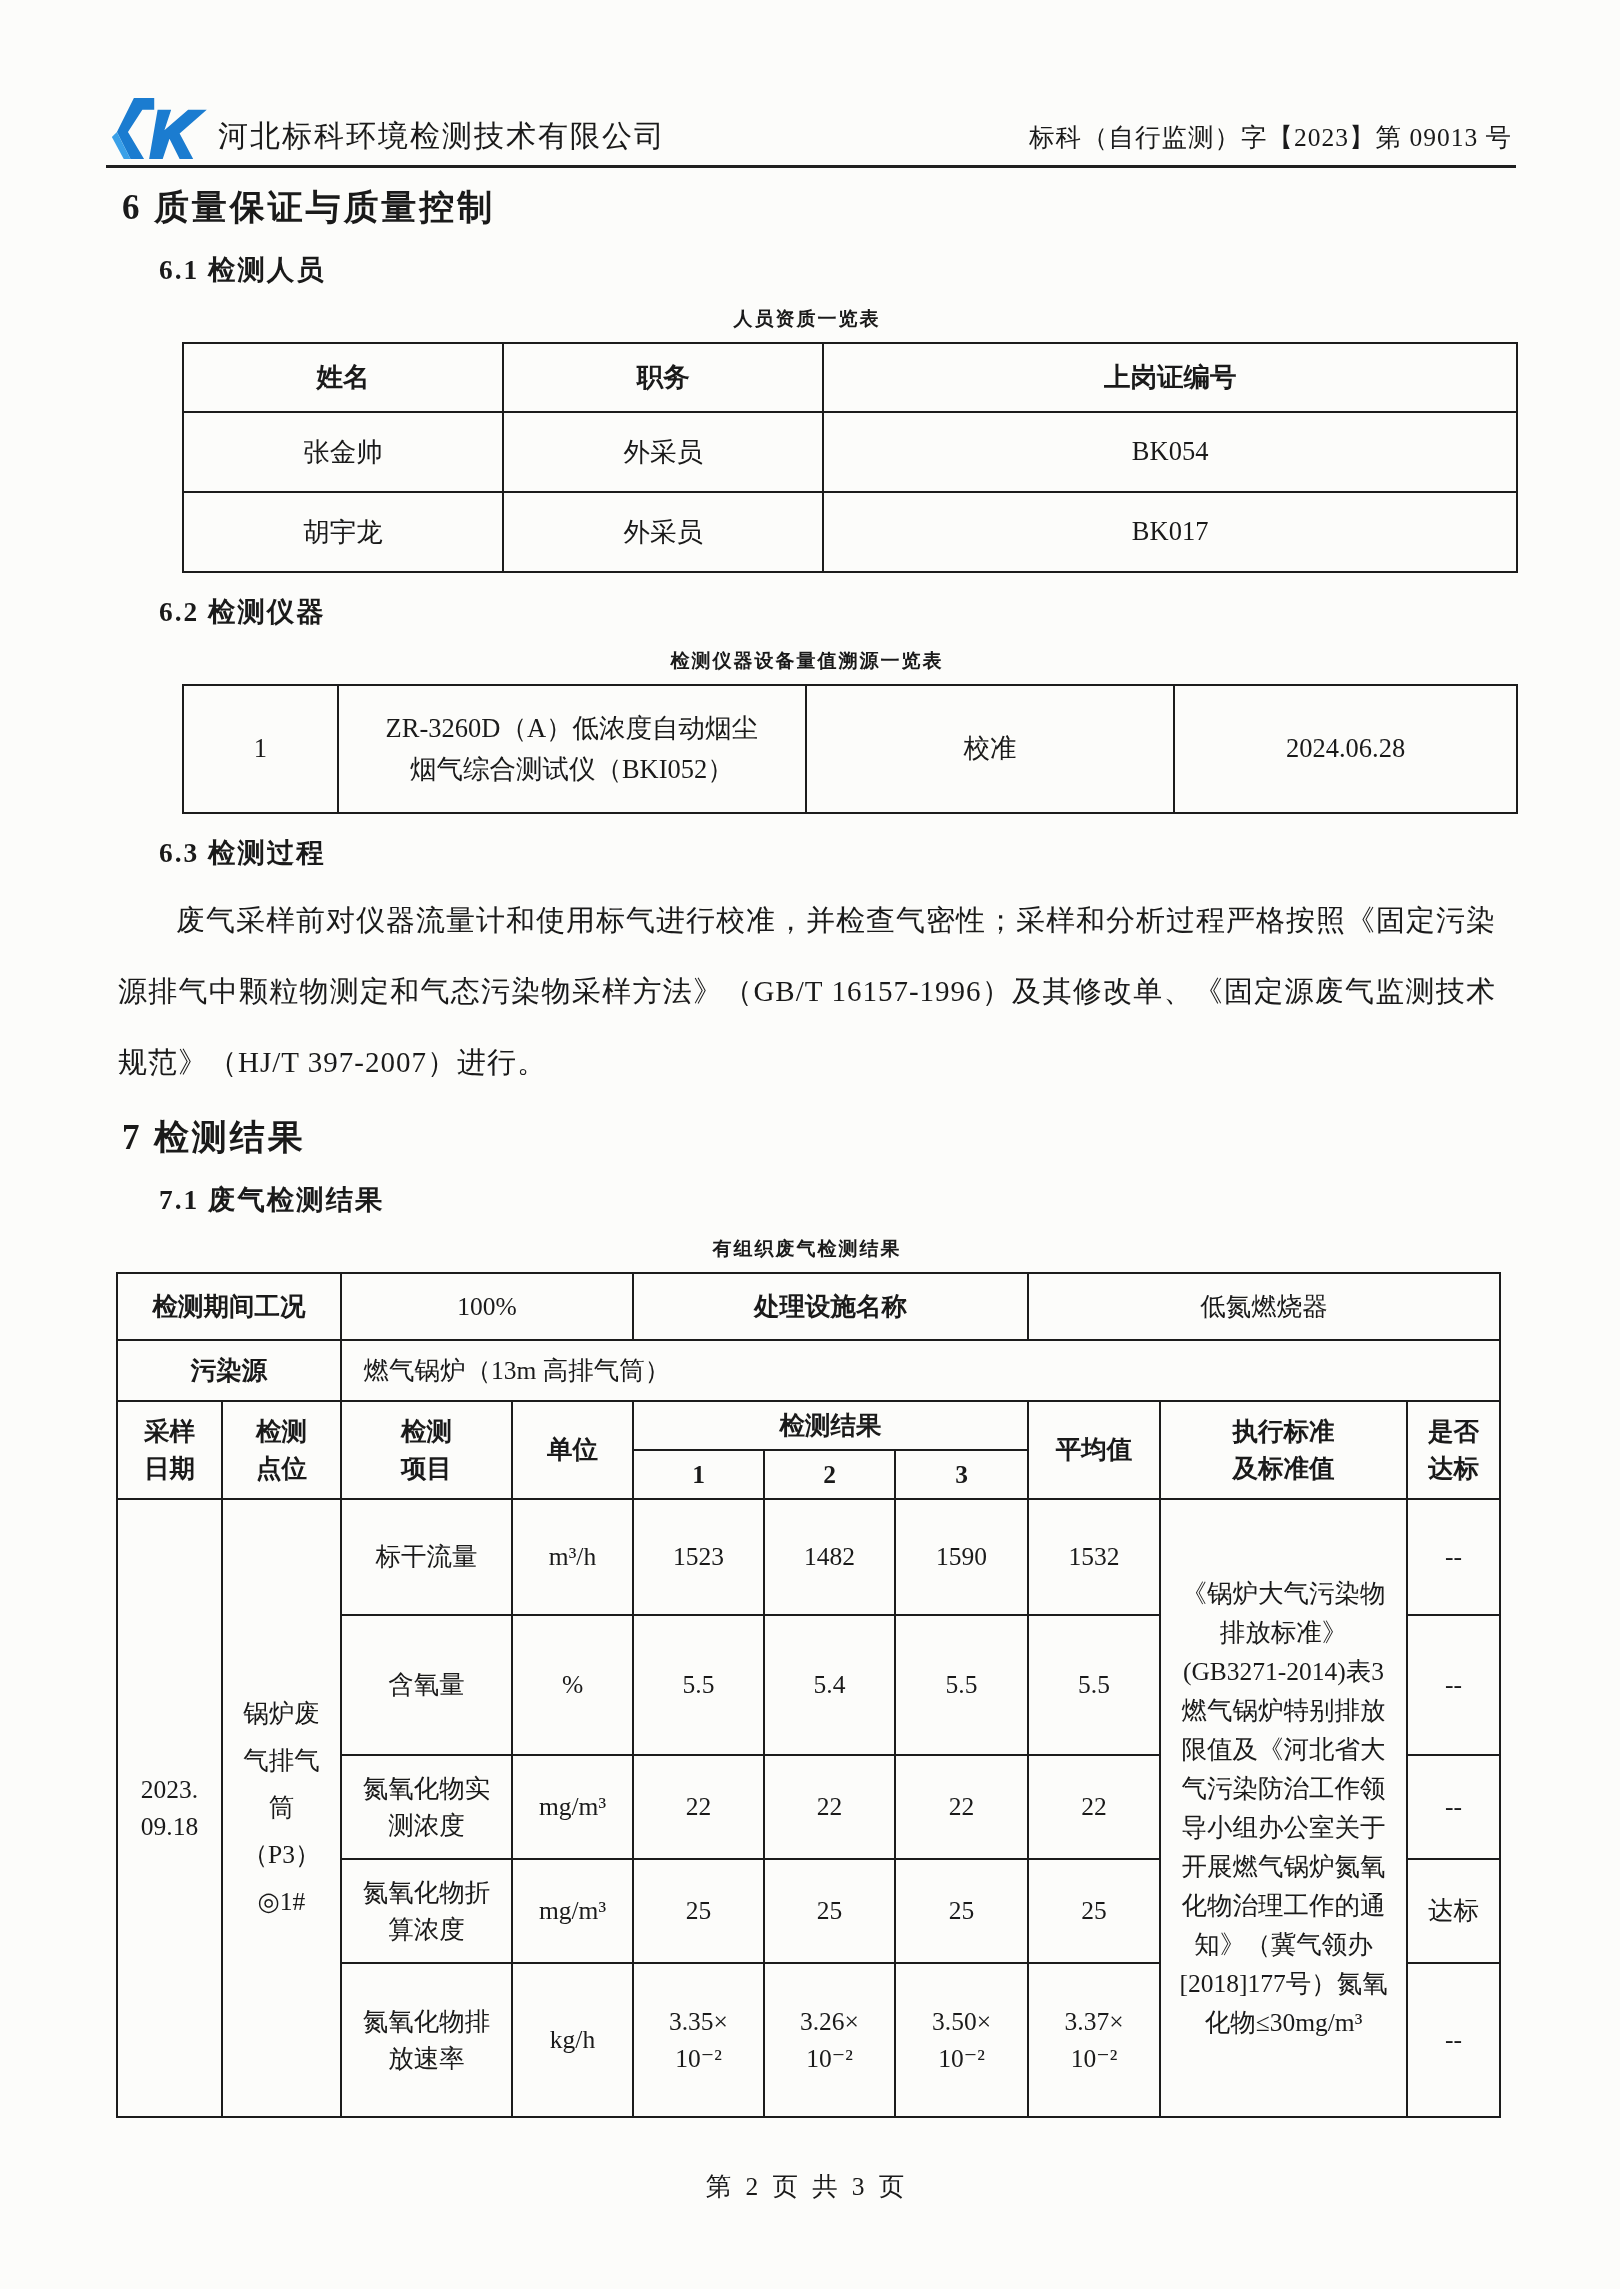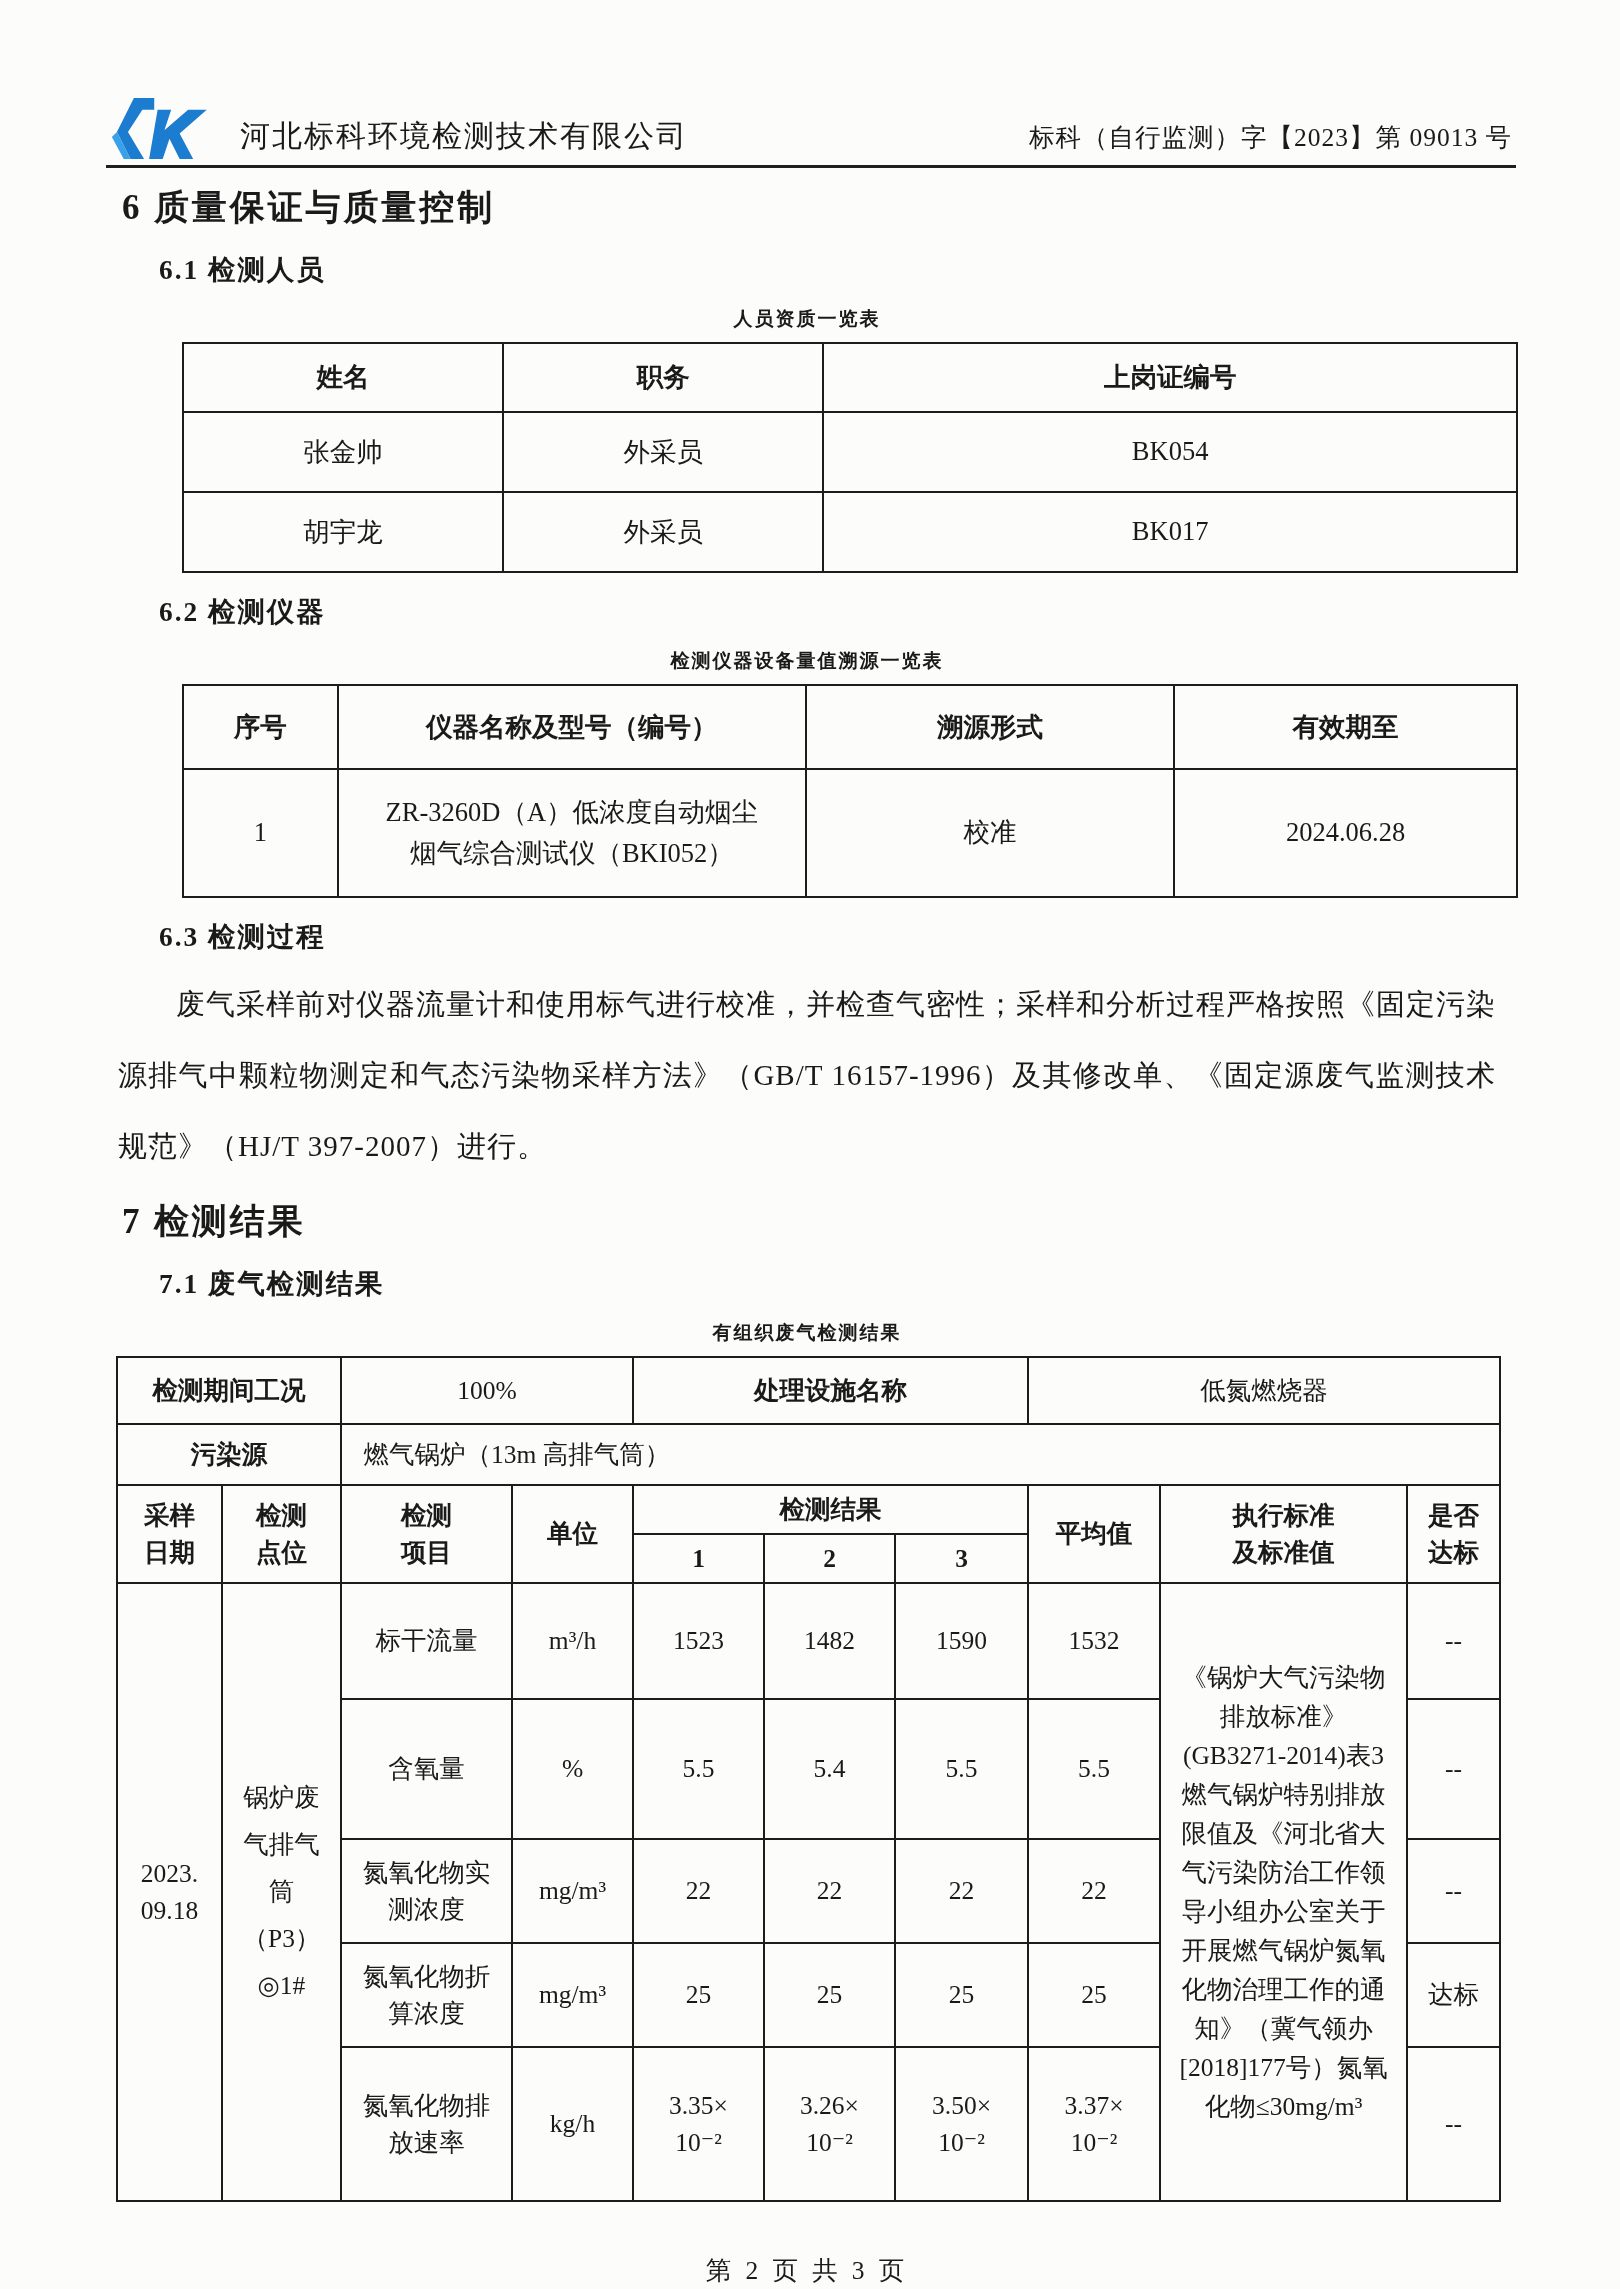--- a/index.html
+++ b/index.html
@@ -7,21 +7,21 @@
     width:1620px;height:2290px;background:#fcfcfa;margin:0 auto;
     font-family:"Liberation Serif","DejaVu Serif",serif;color:#1a1a1a;
     position:relative;overflow:hidden;box-sizing:border-box;
   }
   
   .header{
     margin:0 104px 0 106px;padding:98px 3.9px 5.9px 3.9px;
     display:flex;justify-content:space-between;align-items:flex-end;
     border-bottom:3.9px solid #1f1f1f;
   }
-  .brand{display:flex;align-items:flex-end;gap:28px;}
+  .brand{display:flex;align-items:flex-end;gap:6px;}
   .brand svg{display:block;}
   .company{font-size:30px;letter-spacing:2px;padding-bottom:2px;}
   .docnum{font-size:25.5px;letter-spacing:1px;padding-bottom:3.9px;}
   
   .content{padding:0 122px 0 116px;}
   .h-sec{font-size:35px;font-weight:bold;letter-spacing:2.9px;margin:15.7px 0 0 5.9px;}
   .h-sub{font-size:27.4px;font-weight:bold;letter-spacing:2px;margin:21.6px 0 0 43px;}
   .tbl-title{font-size:19px;font-weight:bold;text-align:center;letter-spacing:2px;margin:17.6px 0 9.8px 0;}
   
   table{border-collapse:collapse;table-layout:fixed;}
@@ -100,26 +100,20 @@
     <div class="tbl-title">检测仪器设备量值溯源一览表</div>
 
     <table class="t-small t2">
       <colgroup>
           <col style="width:11.6%">
           <col style="width:35.1%">
           <col style="width:27.6%">
           <col style="width:25.7%">
         </colgroup>
       <tbody>
-          <tr>
-        <th>序号</th>
-        <th>仪器名称及型号（编号）</th>
-        <th>溯源形式</th>
-        <th>有效期至</th>
-      </tr>
       <tr>
         <td>1</td>
         <td>ZR-3260D（A）低浓度自动烟尘
 烟气综合测试仪（BKI052）</td>
         <td>校准</td>
         <td>2024.06.28</td>
       </tr>
     </tbody>
       </table>
 

